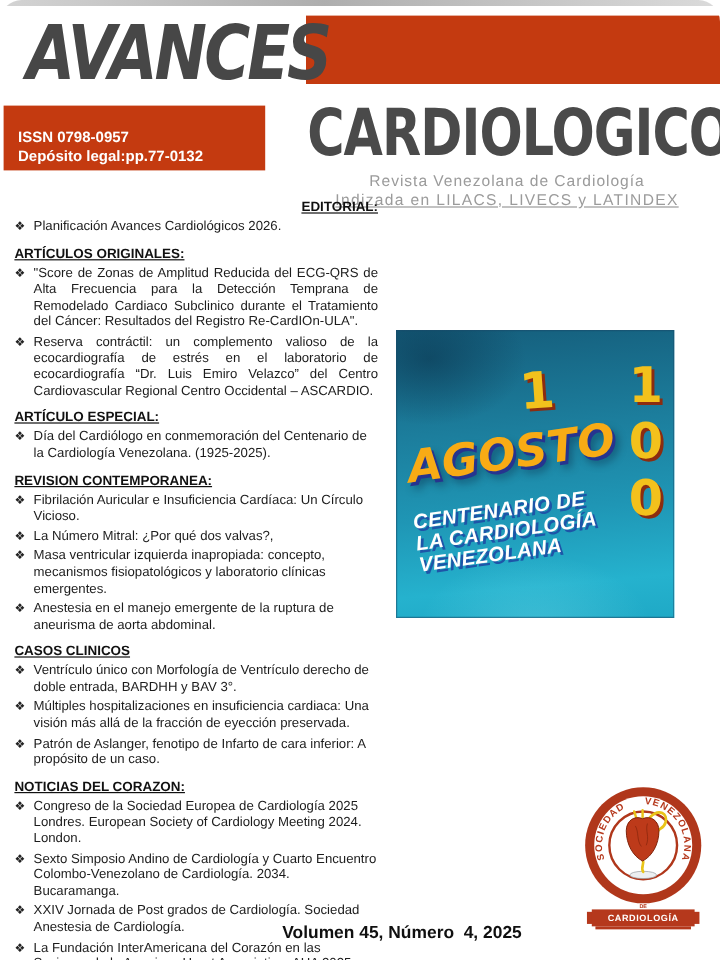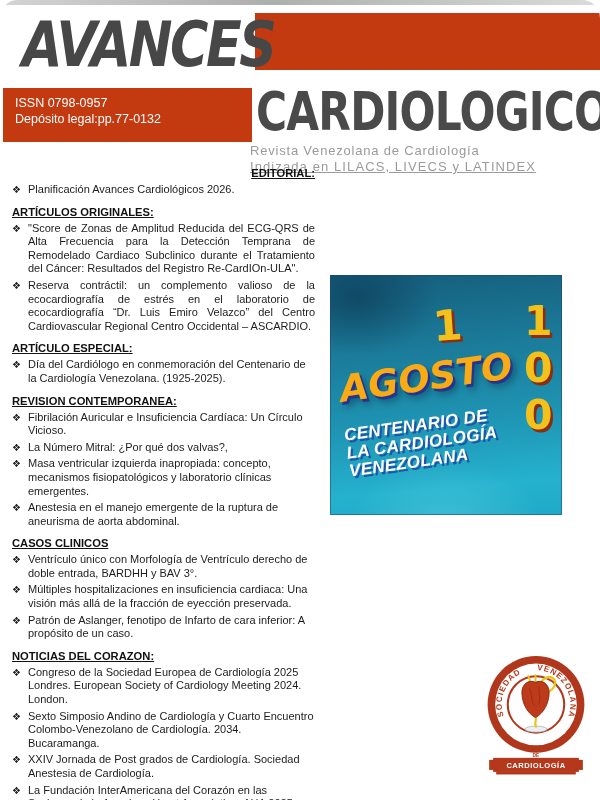--- a/index.html
+++ b/index.html
@@ -9,29 +9,29 @@
   .top-strip{position:absolute;left:0;top:0;width:600px;height:5px;
     background:linear-gradient(90deg,#c9c9c9,#9a9a9a 45%,#d2d2d2);opacity:.8;}
 
   .red-top-rect{position:absolute;left:255px;top:13px;width:345px;height:57px;background:#C43A10;}
 
   .avances{position:absolute;left:22px;top:8px;margin:0;
     font-family:"DejaVu Sans", sans-serif;font-weight:800;font-style:italic;
     font-size:63px;letter-spacing:-3px;color:#474747;
     transform:scaleX(.83);transform-origin:left top;white-space:nowrap;}
 
-  .issn-box{position:absolute;left:3px;top:88px;width:249px;height:54px;background:#C43A10;
-    color:#fff;font-weight:normal;font-size:12.5px;line-height:16px;padding:7px 0 0 12px;box-sizing:border-box;}
+  .issn-box{position:absolute;left:3px;top:88px;width:218px;height:54px;background:#C43A10;
+    color:#fff;font-weight:bold;font-size:12.5px;line-height:16px;padding:18px 0 0 12px;box-sizing:border-box;}
 
   .cardiologicos{position:absolute;left:256px;top:80px;margin:0;
     font-family:"DejaVu Sans", sans-serif;font-weight:800;
     font-size:53px;letter-spacing:-1px;color:#4a4a4a;
     transform:scaleX(.80) scaleY(1.02);transform-origin:left top;white-space:nowrap;}
 
-  .subtitle{position:absolute;left:250px;top:143px;width:345px;text-align:left;color:#9b9b9b;}
+  .subtitle{position:absolute;left:250px;top:143px;width:345px;text-align:center;color:#9b9b9b;}
   .subtitle .l1{font-size:13px;letter-spacing:.8px;}
   .subtitle .l2{font-size:13px;letter-spacing:1.1px;margin-top:1px;text-decoration:underline;}
 
   .toc{position:absolute;left:12px;top:165px;width:303px;color:#1c1c1c;}
   .toc-heading{font-weight:bold;text-decoration:underline;font-size:11.2px;margin:9px 0 4px 0;color:#111;}
   .toc-heading:first-child{margin-top:2px;text-align:right;}
   .toc-item{display:flex;align-items:flex-start;margin:0 0 3px 0;font-size:11px;line-height:13.6px;}
   .toc-item .bullet{width:16px;flex:0 0 16px;font-size:10px;line-height:13.6px;color:#222;}
   .toc-item .itext{flex:1;}
   .toc-item.just .itext{text-align:justify;}
@@ -197,14 +197,15 @@
         <path d="M 46 30 L 44 24 M 51 29 L 51 23" stroke="#E9C419" stroke-width="2" stroke-linecap="round"></path>
         <path d="M 57 29 C 65 21 72 26 70 33 C 68 40 62 37 63.5 44" fill="none" stroke="#E9C419" stroke-width="2.3" stroke-linecap="round"></path>
         <path d="M 51 30 C 44 27 37.5 32 37.5 40 C 37.5 51 43 61 51 65 C 59 61 64.5 51 64.5 40 C 64.5 32 58 27 51 30 Z" fill="#BD3A1A" stroke="#7C2008" stroke-width="0.8"></path>
         <path d="M 45 36 C 48 41 46 48 50 53 M 55 34 C 53 40 57 45 54 52" fill="none" stroke="#7C2008" stroke-width="0.7" opacity="0.7"></path>
       </g>
     </g>
 
     <text x="51.5" y="104" text-anchor="middle" font-family="Liberation Sans, sans-serif" font-size="4.5" font-weight="bold" fill="#B5381C">DE</text>
   </svg>
 
+  <div class="volume-line">Volumen 45, Número  4, 2025</div>
 
 </div>
 
 </body></html>

